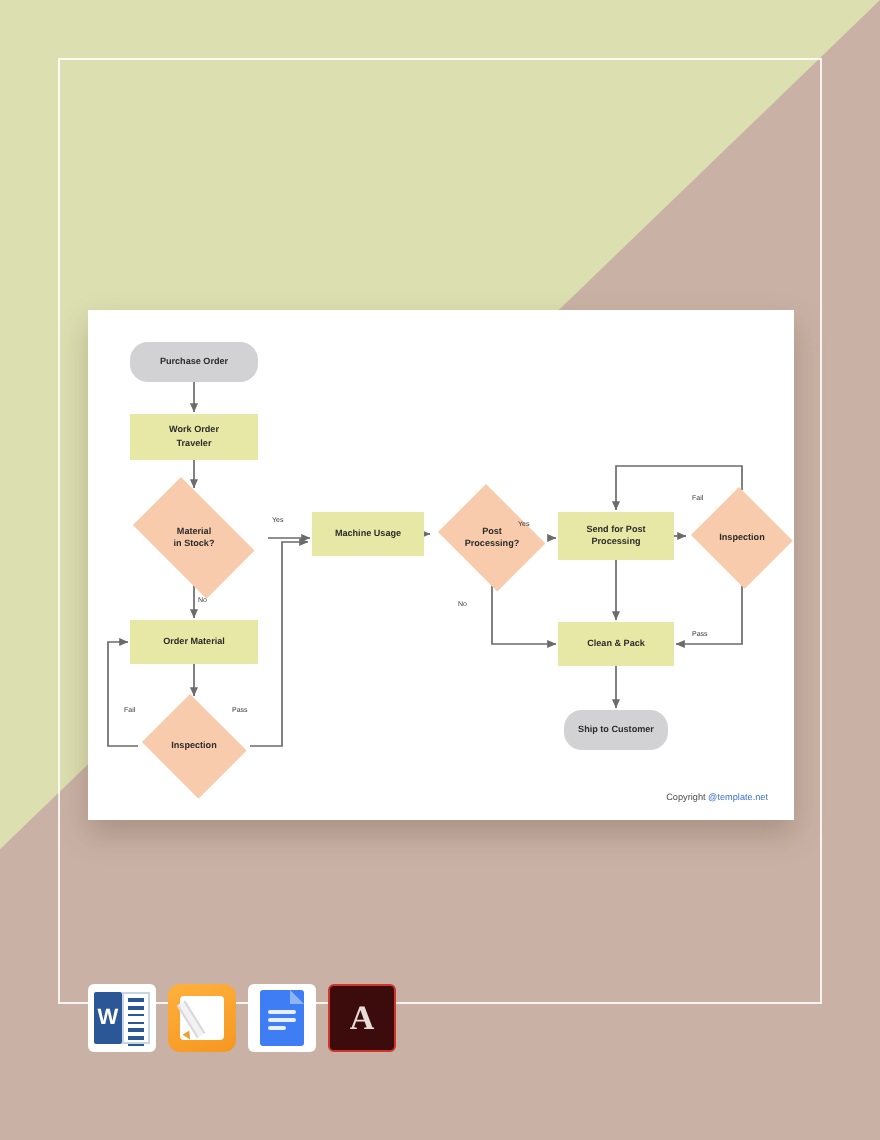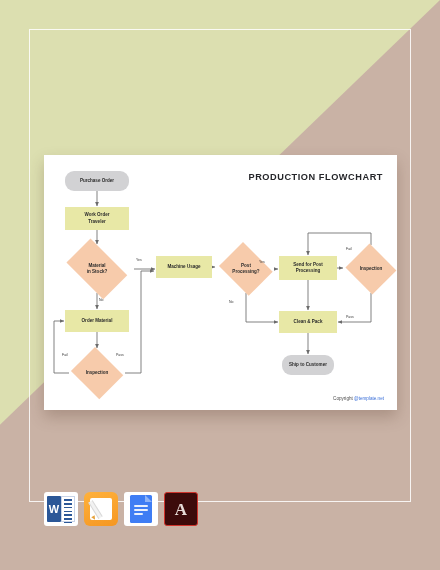--- a/index.html
+++ b/index.html
@@ -165,21 +165,20 @@
       <div class="edge-lbl" style="left: 92px; top: 103px;">Yes</div>
       <div class="edge-lbl" style="left: 55px; top: 143px;">No</div>
       <div class="edge-lbl" style="left: 18px; top: 198px;">Fail</div>
       <div class="edge-lbl" style="left: 72px; top: 198px;">Pass</div>
       <div class="edge-lbl" style="left: 215px; top: 105px;">Yes</div>
       <div class="edge-lbl" style="left: 185px; top: 145px;">No</div>
       <div class="edge-lbl" style="left: 302px; top: 92px;">Fail</div>
       <div class="edge-lbl" style="left: 302px; top: 160px;">Pass</div>
     </div>
 
-  <div id="doc-title">PRODUCTION FLOWCHART</div>
   <div id="doc-copyright">
     <span>Copyright </span><span class="lnk">@template.net</span>
   </div>
 </div>
 
 <div id="icon-strip">
   <div class="fmt word">
     <div class="wleft">W</div>
     <div class="wright">
       <i></i>

